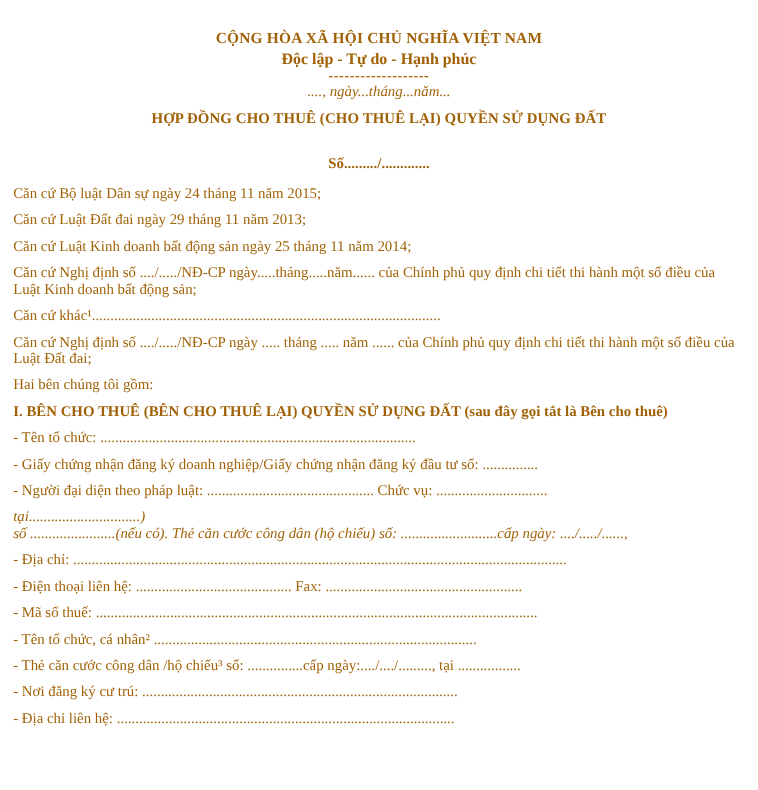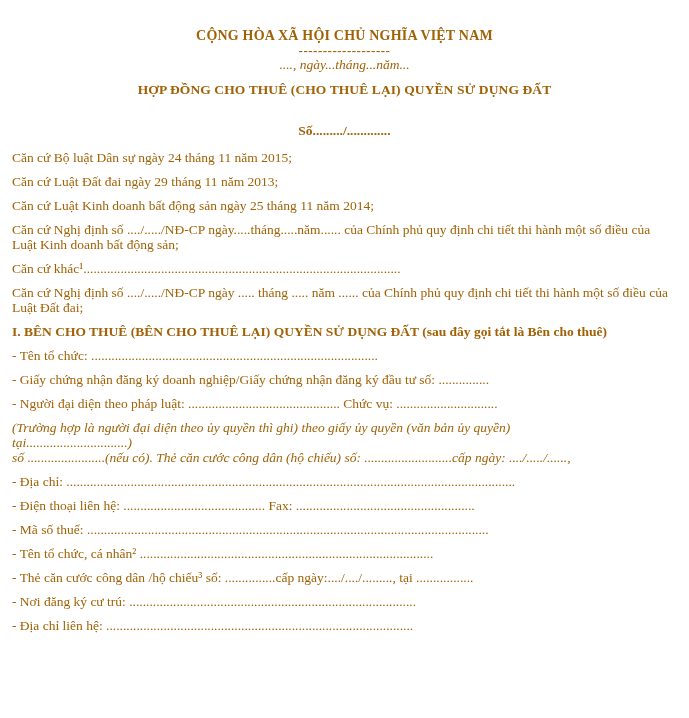--- a/index.html
+++ b/index.html
@@ -30,42 +30,43 @@
   .note { font-style: italic; margin: 0 0 9px 0; }
   .note div { line-height: 15px; }
 </style>
 </head>
 <body>
 
 <div class="page">
 
   <div class="doc-header">
     <div class="h-national">CỘNG HÒA XÃ HỘI CHỦ NGHĨA VIỆT NAM</div>
+    <div class="h-motto">Độc lập - Tự do - Hạnh phúc</div>
     <div class="h-divider">-------------------</div>
     <div class="h-date">...., ngày...tháng...năm...</div>
     <div class="h-title">HỢP ĐỒNG CHO THUÊ (CHO THUÊ LẠI) QUYỀN SỬ DỤNG ĐẤT</div>
     <div class="h-number">Số........./.............</div>
   </div>
 
   <div class="doc-body">
     <p>Căn cứ Bộ luật Dân sự ngày 24 tháng 11 năm 2015;</p>
     <p>Căn cứ Luật Đất đai ngày 29 tháng 11 năm 2013;</p>
     <p>Căn cứ Luật Kinh doanh bất động sản ngày 25 tháng 11 năm 2014;</p>
     <p>Căn cứ Nghị định số ..../...../NĐ-CP ngày.....tháng.....năm...... của Chính phủ quy định chi tiết thi hành một số điều của Luật Kinh doanh bất động sản;</p>
     <p>Căn cứ khác¹..............................................................................................</p>
     <p>Căn cứ Nghị định số ..../...../NĐ-CP ngày ..... tháng ..... năm ...... của Chính phủ quy định chi tiết thi hành một số điều của Luật Đất đai;</p>
 
+    <p>Hai bên chúng tôi gồm:</p>
 
     <p class="bold">I. BÊN CHO THUÊ (BÊN CHO THUÊ LẠI) QUYỀN SỬ DỤNG ĐẤT (sau đây gọi tắt là Bên cho thuê)</p>
     <p>- Tên tổ chức: .....................................................................................</p>
     <p>- Giấy chứng nhận đăng ký doanh nghiệp/Giấy chứng nhận đăng ký đầu tư số: ...............</p>
     <p>- Người đại diện theo pháp luật: ............................................. Chức vụ: ..............................</p>
 
     <div class="note">
-      <div>(Trường hợp là người đại diện theo ủy quyền thì ghi) theo giấy ủy quyền (văn bản ủy quyền)</div>
       <div>tại..............................)</div>
       <div>số .......................(nếu có). Thẻ căn cước công dân (hộ chiếu) số: ..........................cấp ngày: ..../...../......,</div>
     </div>
 
     <p>- Địa chỉ: .....................................................................................................................................</p>
     <p>- Điện thoại liên hệ: .......................................... Fax: .....................................................</p>
     <p>- Mã số thuế: .......................................................................................................................</p>
 
     <p>- Tên tổ chức, cá nhân² .......................................................................................</p>
     <p>- Thẻ căn cước công dân /hộ chiếu³ số: ...............cấp ngày:..../..../........., tại .................</p>

